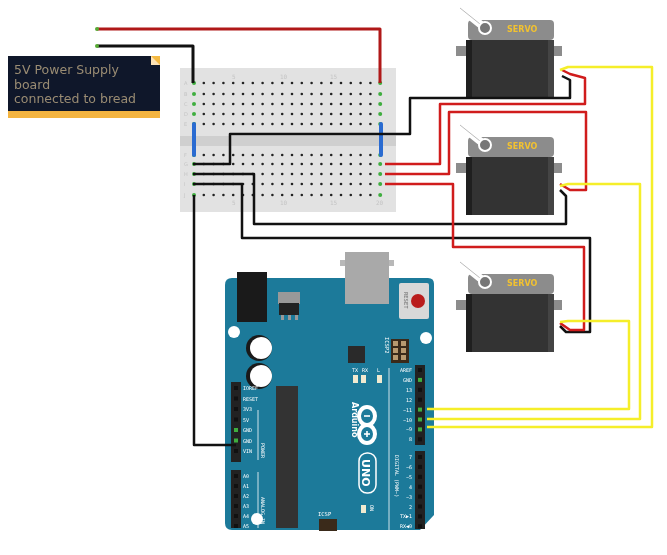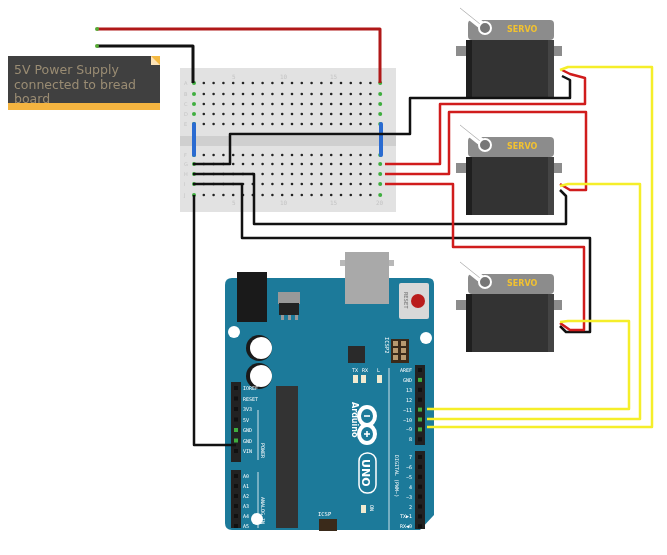--- a/index.html
+++ b/index.html
@@ -1,18 +1,18 @@
 <!DOCTYPE html>
 <html><head>
 <meta charset="utf-8">
 <style>
   html,body{margin:0;padding:0;background:#fff;}
   body{width:667px;height:555px;overflow:hidden;position:relative;font-family:"DejaVu Sans",sans-serif;}
   svg{position:absolute;left:0;top:0;}
-  .note{position:absolute;left:8px;top:56px;width:152px;height:54px;background:#404040;}
+  .note{position:absolute;left:8px;top:56px;width:152px;height:62px;background:#0f172a;}
   .note-fold{position:absolute;right:0;top:0;width:0;height:0;border-left:9px solid #fde3b6;border-top:9px solid #f4b942;}
   .note-bar{position:absolute;left:0;bottom:0;width:100%;height:7px;background:#f4b440;}
   .note-text{position:absolute;left:6px;top:7px;font-size:12.5px;line-height:14.5px;color:#9a8c73;font-family:"DejaVu Sans",sans-serif;}
   .lbl{font-family:"DejaVu Sans Mono",monospace;}
 </style>
 </head>
 <body>
 
 <svg width="667" height="555" viewBox="0 0 667 555">
 
@@ -441,17 +441,17 @@
     <polyline points="560,322 568,321 629,321 629,409 427,409" stroke="#f5ee2a" stroke-width="2.5"></polyline>
     <circle cx="97" cy="29" r="2" fill="#5a3" stroke="none"></circle>
     <circle cx="97" cy="46" r="2" fill="#5a3" stroke="none"></circle>
   </g>
 </svg>
 
 <div class="note">
   <div class="note-fold"></div>
   <div class="note-text">
     <div>5V Power Supply</div>
+    <div>board</div>
     <div>connected to bread</div>
-    <div>board</div>
   </div>
   <div class="note-bar"></div>
 </div>
 
 </body></html>

